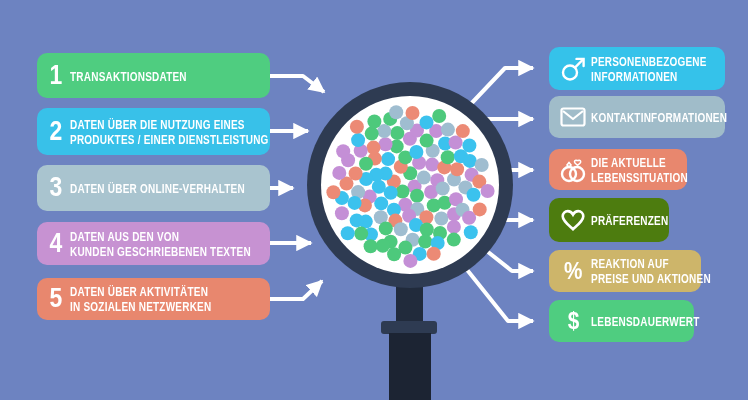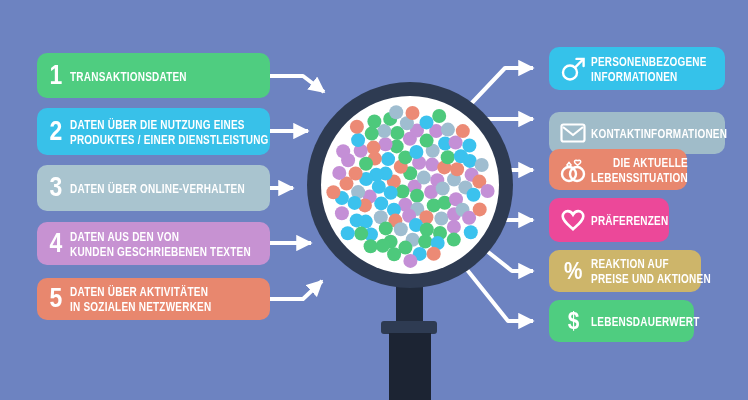--- a/index.html
+++ b/index.html
@@ -232,48 +232,48 @@
         <line x1="15.2" y1="11.8" x2="23" y2="4"></line>
         <polyline points="16.5,3.4 23.6,3.4 23.6,10.5" fill="none"></polyline>
       </svg>
     </div>
     <div class="txt rtxt">
       <div class="ln">PERSONENBEZOGENE</div>
       <div class="ln">INFORMATIONEN</div>
     </div>
   </div>
 
-  <div class="box rbox" style="top: 112px; height: 42px; width: 176px; background: rgb(160, 188, 201);">
+  <div class="box rbox" style="top: 96px; height: 42px; width: 176px; background: rgb(160, 188, 201);">
     <div class="ricon">
       <svg width="26" height="20" viewBox="0 0 26 20" fill="none" stroke="#ffffff" stroke-width="2.2" stroke-linejoin="round">
         <rect x="1.5" y="1.5" width="23" height="17" rx="2"></rect>
         <polyline points="3,4 13,12 23,4"></polyline>
       </svg>
     </div>
     <div class="txt rtxt">
       <div class="ln">KONTAKTINFORMATIONEN</div>
     </div>
   </div>
 
-  <div class="box rbox" style="top: 149px; height: 41px; width: 138px; background: rgb(232, 135, 110); text-align: right;">
+  <div class="box rbox" style="top: 149px; height: 41px; width: 138px; background: rgb(232, 135, 110);">
     <div class="ricon">
       <svg width="28" height="26" viewBox="0 0 28 26" fill="none" stroke="#ffffff">
         <circle cx="10" cy="17" r="7" stroke-width="2.4"></circle>
         <circle cx="18" cy="17" r="7" stroke-width="2.4"></circle>
         <path d="M8 8 L10 5.5 L12 8 L10 10 Z" stroke-width="1.6"></path>
         <path d="M18.6 4.2 c.8-1.6 3.1-.9 3.1 .7 0 1.1-1.5 2.1-3.1 3.3 -1.6-1.2-3.1-2.2-3.1-3.3 0-1.6 2.3-2.3 3.1-.7" stroke-width="1.6"></path>
       </svg>
     </div>
     <div class="txt rtxt">
       <div class="ln">DIE AKTUELLE</div>
       <div class="ln">LEBENSSITUATION</div>
     </div>
   </div>
 
-  <div class="box rbox" style="top: 198px; height: 44px; width: 120px; background: #ec4899;">
+  <div class="box rbox" style="top: 198px; height: 44px; width: 120px; background: #4d7c0f;">
     <div class="ricon">
       <svg width="26" height="24" viewBox="0 0 24 22" fill="none" stroke="#ffffff" stroke-width="2.4">
         <path d="M12 19.5 C6.5 14.5 2.5 11.5 2.5 7.5 C2.5 4.8 4.6 2.8 7.2 2.8 C9.2 2.8 10.9 4 12 6 C13.1 4 14.8 2.8 16.8 2.8 C19.4 2.8 21.5 4.8 21.5 7.5 C21.5 11.5 17.5 14.5 12 19.5 Z"></path>
       </svg>
     </div>
     <div class="txt rtxt">
       <div class="ln">PRÄFERENZEN</div>
     </div>
   </div>
 

